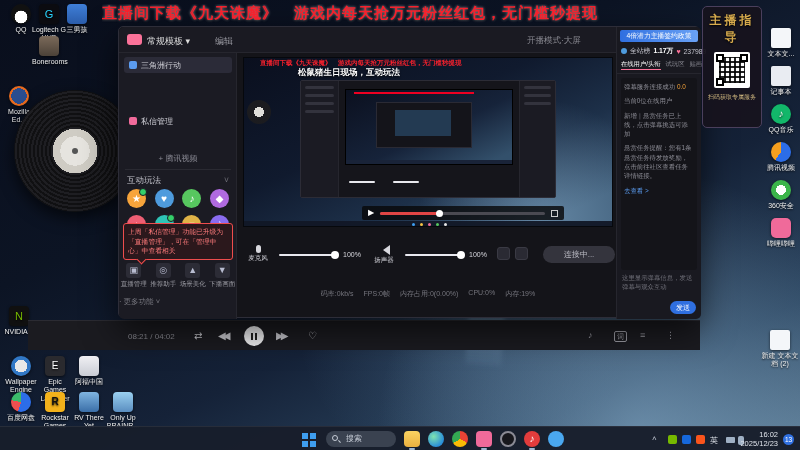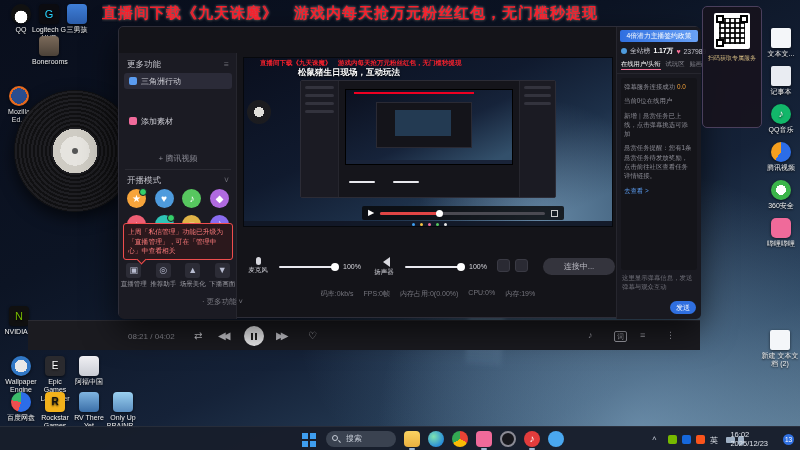--- a/index.html
+++ b/index.html
@@ -65,21 +65,21 @@
   .iico.badge::after{content:"";position:absolute;right:-1px;top:-1px;width:6px;height:6px;border-radius:50%;
     background:#35d06a;border:1px solid #1b1b23}
   .tooltip{position:absolute;left:4px;top:170px;width:110px;background:#2b181c;border:1px solid #ef4d4d;
     border-radius:3px;padding:3px 4px;font-size:6.8px;color:#ff7b7b;line-height:1.4;z-index:5}
   .tooltip::after{content:"";position:absolute;left:14px;bottom:-4px;width:6px;height:6px;background:#2b181c;
     border-right:1px solid #ef4d4d;border-bottom:1px solid #ef4d4d;transform:rotate(45deg)}
   .tools{position:absolute;left:0;top:210px;width:118px;display:flex;justify-content:space-around}
   .tool{text-align:center;font-size:6.5px;color:#9a9aa2;width:27px}
   .tool .tico{width:15px;height:15px;margin:0 auto 2px;border-radius:3px;background:#2c2c36;color:#b8bcd0;
     font-size:9px;line-height:15px;text-align:center}
-  .more{position:absolute;left:0;top:244px;width:124px;text-align:right;font-size:7.5px;color:#77777f}
+  .more{position:absolute;left:0;top:244px;width:124px;text-align:left;font-size:7.5px;color:#77777f}
 
   
   .preview{position:absolute;left:124px;top:30px;width:370px;height:170px;overflow:hidden;border:1px solid #06080c;
     background:linear-gradient(155deg,#0a0f1e 0%,#101a2e 40%,#1d3049 65%,#3c5a76 90%)}
   .p-glow{left:0;top:0;width:370px;height:170px;
     background:radial-gradient(circle at 80% 96%,rgba(150,190,220,.45),rgba(150,190,220,0) 36%)}
   .p-marquee{left:16px;top:1px;width:340px;font-size:6.5px;font-weight:bold;color:#f5212d;white-space:nowrap;overflow:hidden}
   .p-danmaku{left:54px;top:9px;font-size:8.5px;font-weight:bold;color:#fff;text-shadow:0 1px 2px #000}
   .p-app{left:56px;top:22px;width:256px;height:118px;background:#15151b;border:1px solid #2c2c36;border-radius:2px}
   .p-left{position:absolute;left:0;top:0;width:38px;height:100%;background:#1b1b23;border-right:1px solid #26262e}
@@ -99,21 +99,21 @@
   .pv-play{color:#fff;font-size:8px;line-height:14px}
   .pv-track{flex:1;height:3px;background:#4a4a52;border-radius:2px;position:relative}
   .pv-fill{position:absolute;left:0;top:0;height:3px;width:36%;background:#e04545;border-radius:2px}
   .pv-fill::after{content:"";position:absolute;right:-3px;top:-2px;width:7px;height:7px;border-radius:50%;background:#fff}
   .pv-fs{width:7px;height:7px;border:1px solid #ccc}
   .p-taskbar{left:0;top:163px;width:370px;height:7px;background:rgba(18,24,38,.96);display:flex;gap:5px;
     align-items:center;justify-content:center}
   .p-dot{width:3px;height:3px;border-radius:50%}
 
   
-  .ctrl-row{position:absolute;left:124px;top:230px;width:370px;height:24px}
+  .ctrl-row{position:absolute;left:124px;top:218px;width:370px;height:24px}
   .aud-block{position:absolute;top:0;width:30px;text-align:center;font-size:6.5px;color:#cfcfd6}
   .mic-shape{width:5px;height:8px;background:#d8d8de;border-radius:3px;margin:0 auto 1px}
   .spk-shape{width:0;height:0;border:5px solid transparent;border-right:7px solid #d8d8de;margin:0 auto 1px}
   .slider{position:absolute;top:9px;height:2px;background:#e9e9ef;border-radius:2px}
   .slider::after{content:"";position:absolute;right:-4px;top:-3px;width:8px;height:8px;border-radius:50%;background:#fff}
   .pct{position:absolute;top:6px;font-size:7px;color:#d8d8de}
   .cbtn{position:absolute;top:2px;width:13px;height:13px;border-radius:3px;background:#2a2a33;border:1px solid #3a3a44}
   .connect{position:absolute;left:300px;top:1px;width:72px;height:17px;background:#34343d;border-radius:9px;
     color:#b9b9c2;font-size:8px;text-align:center;line-height:17px}
   .status-row{position:absolute;left:124px;top:262px;width:370px;display:flex;gap:10px;justify-content:center;
@@ -157,21 +157,21 @@
     box-shadow:8px 0 #3e9ef0,0 8px #3e9ef0,8px 8px #3e9ef0}
   .tb-search{left:326px;top:4px;width:70px;height:16px;border-radius:9px;background:#3a4250;color:#c6ccd6;
     font-size:8px;line-height:15px;padding-left:20px}
   .tb-mag{position:absolute;left:6px;top:4px;width:6px;height:6px;border:1px solid #c6ccd6;border-radius:50%}
   .tb-mag::after{content:"";position:absolute;left:5px;top:5px;width:3px;height:1px;background:#c6ccd6;transform:rotate(45deg)}
   .tb-ic{position:absolute;top:4px;width:16px;height:16px;border-radius:4px}
   .tb-run::after{content:"";position:absolute;left:5px;top:17px;width:6px;height:2px;border-radius:1px;background:#9fb6d0}
   .tray-ic{position:absolute;top:8px;width:9px;height:9px;border-radius:2px}
   .chev{position:absolute;left:652px;top:7px;color:#c0c6d2;font-size:8px}
   .lang{position:absolute;left:710px;top:8px;color:#dfe3ea;font-size:8px}
-  .tb-time{position:absolute;right:32px;top:3px;color:#dfe3ea;font-size:7.5px;line-height:1.25}
+  .tb-time{position:absolute;right:22px;top:3px;text-align:right;color:#dfe3ea;font-size:7.5px;line-height:1.25}
   .tb-badge{position:absolute;right:6px;top:7px;width:11px;height:11px;border-radius:50%;background:#2f6fe0;
     color:#fff;font-size:6.5px;text-align:center;line-height:11px}
 </style>
 </head>
 <body>
 
 <div id="screen">
   <div class="abs wall-glow"></div>
   <div class="abs wall-beam"></div>
 
@@ -275,38 +275,44 @@
       </div>
     <div class="mctl" style="left:248px;letter-spacing:-3px">▶▶</div>
     <div class="mctl" style="left:280px">♡</div>
     <div class="mr" style="left:560px">♪</div>
     <div class="mr lyr" style="left:586px;top:10px">词</div>
     <div class="mr" style="left:612px">≡</div>
     <div class="mr" style="left:638px">⋮</div>
   </div>
 
   <div class="abs app">
+    <div class="app-header">
+      <div class="abs blogo"></div>
+      <div class="abs tpl">常规模板 ▾</div>
+      <div class="abs edit">编辑</div>
+      <div class="abs mode">开播模式·大屏</div>
+    </div>
 
     <div class="left-panel">
       <div class="sec-label" style="top:6px">
         <span>更多功能</span>
         <span style="color:#6f6f78">≡</span>
       </div>
-      <div class="scene sel" style="top:20px">
+      <div class="scene sel" style="top:4px">
         <span class="si" style="background:#5b9cf0"></span>
         <span>三角洲行动</span>
       </div>
       <div class="scene" style="top:60px">
         <span class="si" style="background:#f06a9a"></span>
-        <span>添加素材</span>
+        <span>私信管理</span>
       </div>
       <div class="add-material">+ 腾讯视频</div>
       <div class="divider"></div>
       <div class="sec-label" style="top:122px">
-        <span>开播模式</span>
+        <span>互动玩法</span>
         <span style="color:#6f6f78">˅</span>
       </div>
       <div class="igrid" style="top:136px">
         <div class="iico badge" style="background:#f7a43b">★</div>
         <div class="iico" style="background:#4e9bdd">♥</div>
         <div class="iico" style="background:#57c75f">♪</div>
         <div class="iico" style="background:#b06ae0">◆</div>
       </div>
       <div class="igrid" style="top:162px">
         <div class="iico" style="background:#ee5f74">▲</div>
@@ -432,20 +438,21 @@
         <div class="msg">新增｜悬赏任务已上线，点击弹幕挑选可添加</div>
         <div class="msg">悬赏任务提醒：您有1条悬赏任务待发放奖励，点击前往社区查看任务详情链接。</div>
         <div class="msg mlink">去查看 &gt;</div>
       </div>
       <div class="rfooter">这里显示弹幕信息，发送弹幕与观众互动</div>
       <div class="send">发送</div>
     </div>
   </div>
 
   <div class="abs qrp">
+    <div class="qrt">主播指导</div>
     <div class="qr">
       <span class="qf" style="left:2px;top:2px"></span>
       <span class="qf" style="right:2px;top:2px"></span>
       <span class="qf" style="left:2px;bottom:2px"></span>
     </div>
     <div class="qrc">扫码获取专属服务</div>
   </div>
 
   <div class="abs taskbar">
     <div class="abs win-logo"></div>

